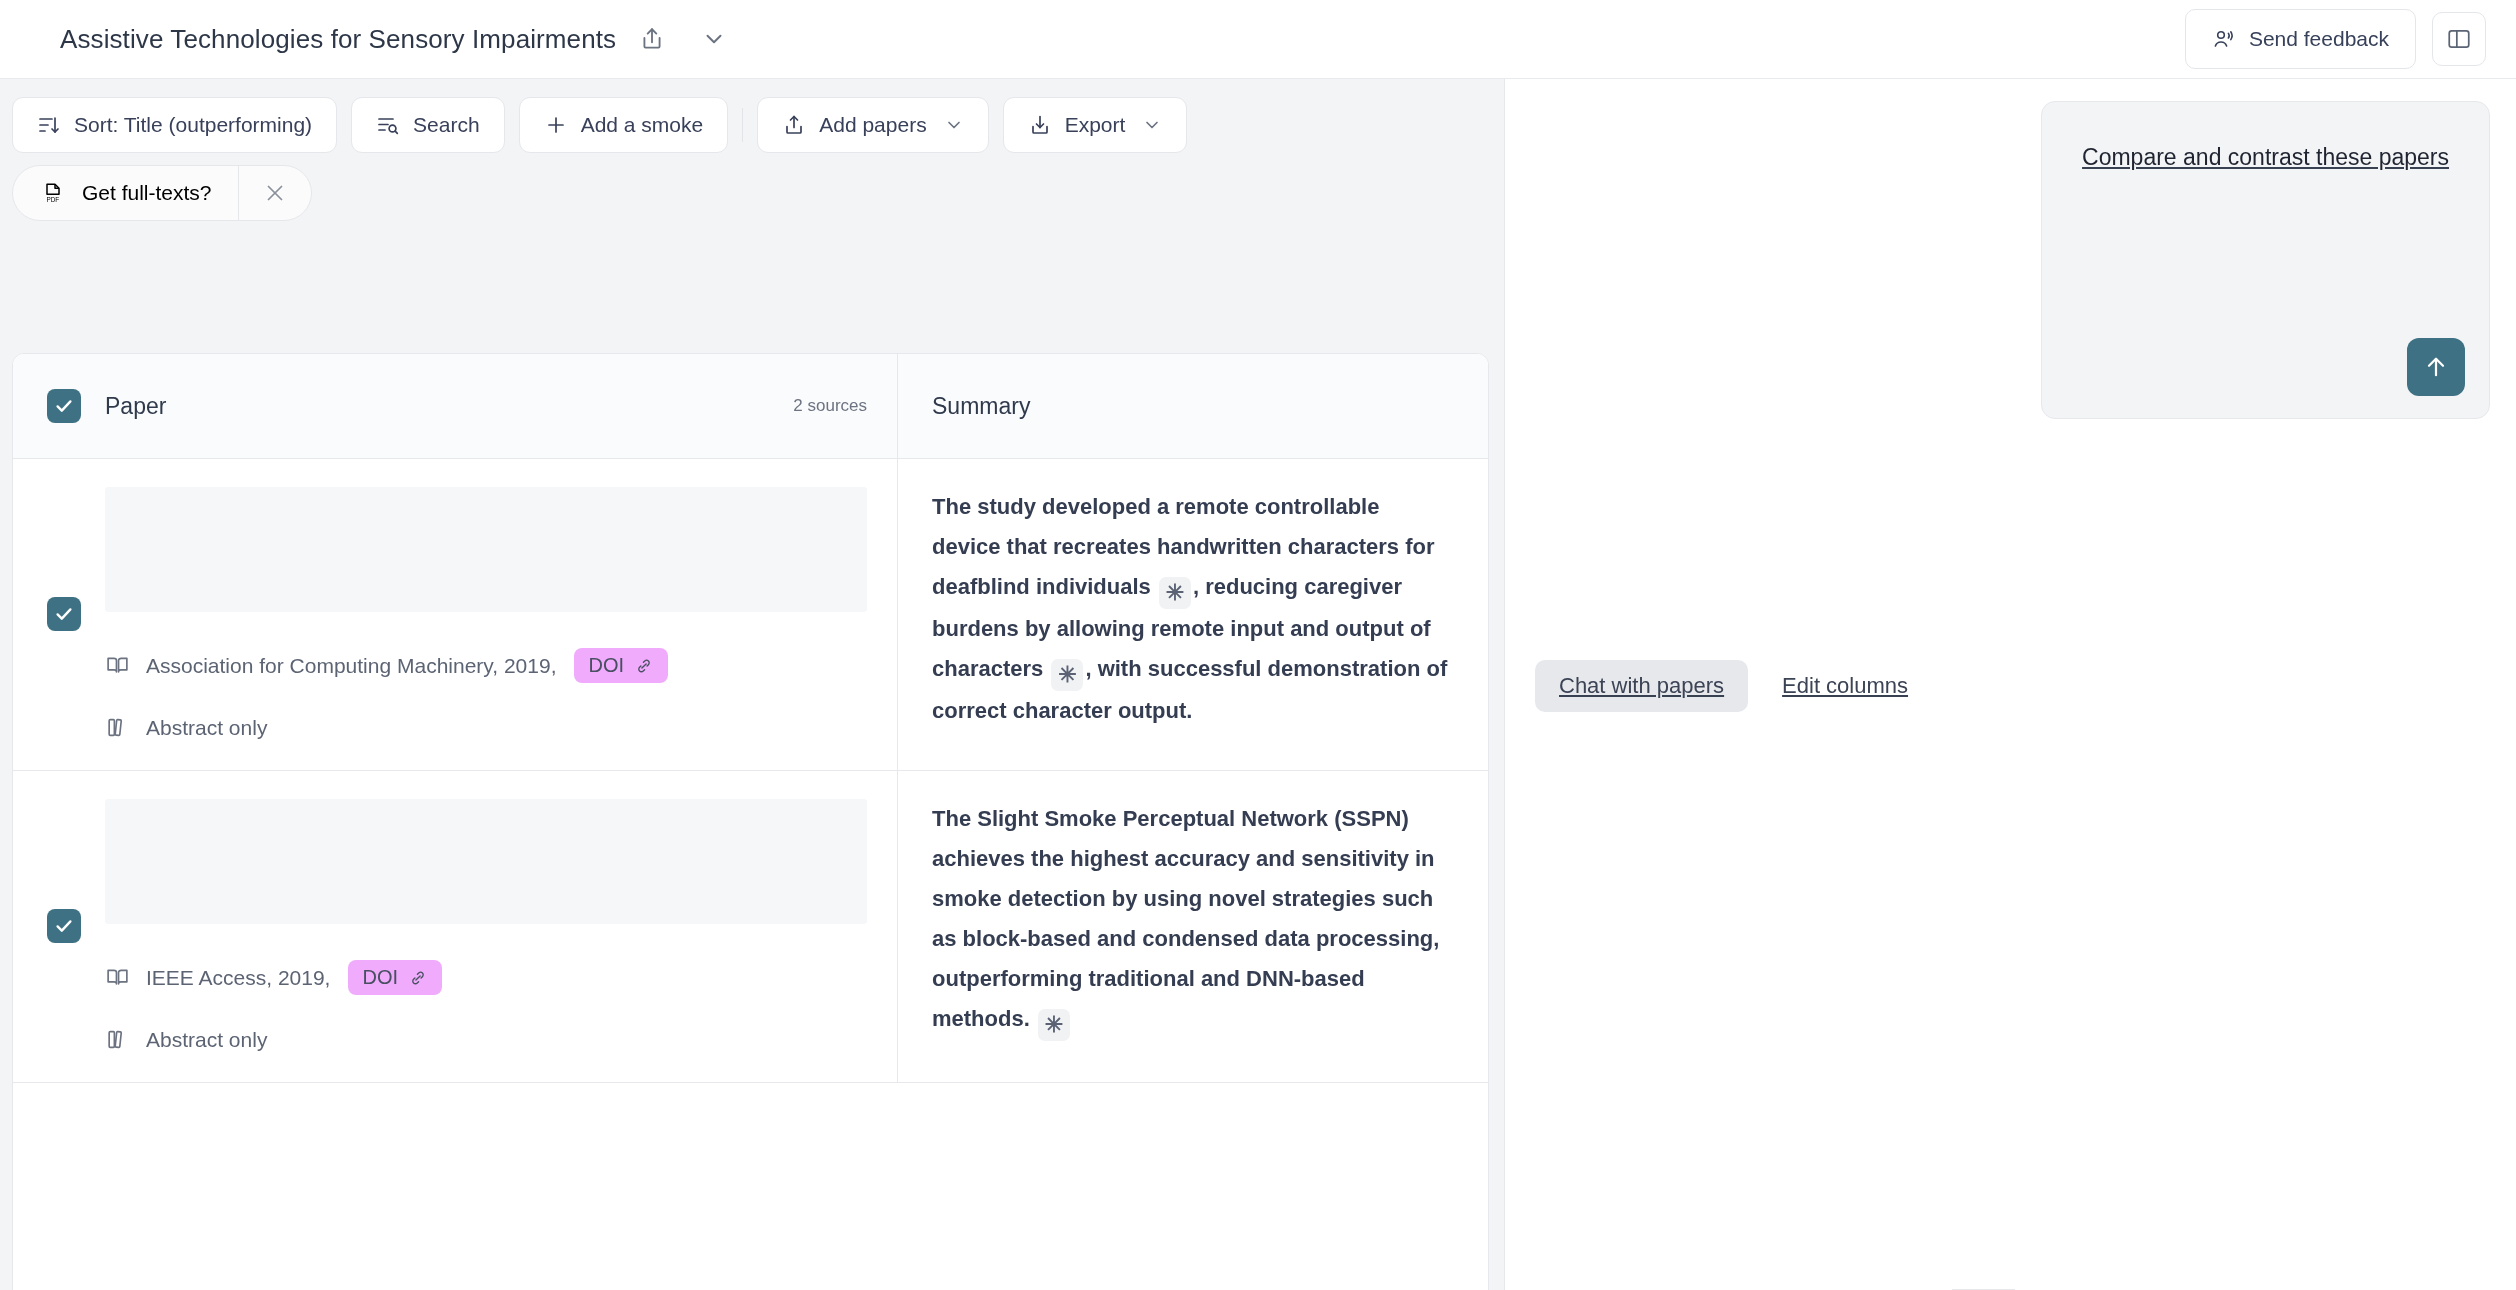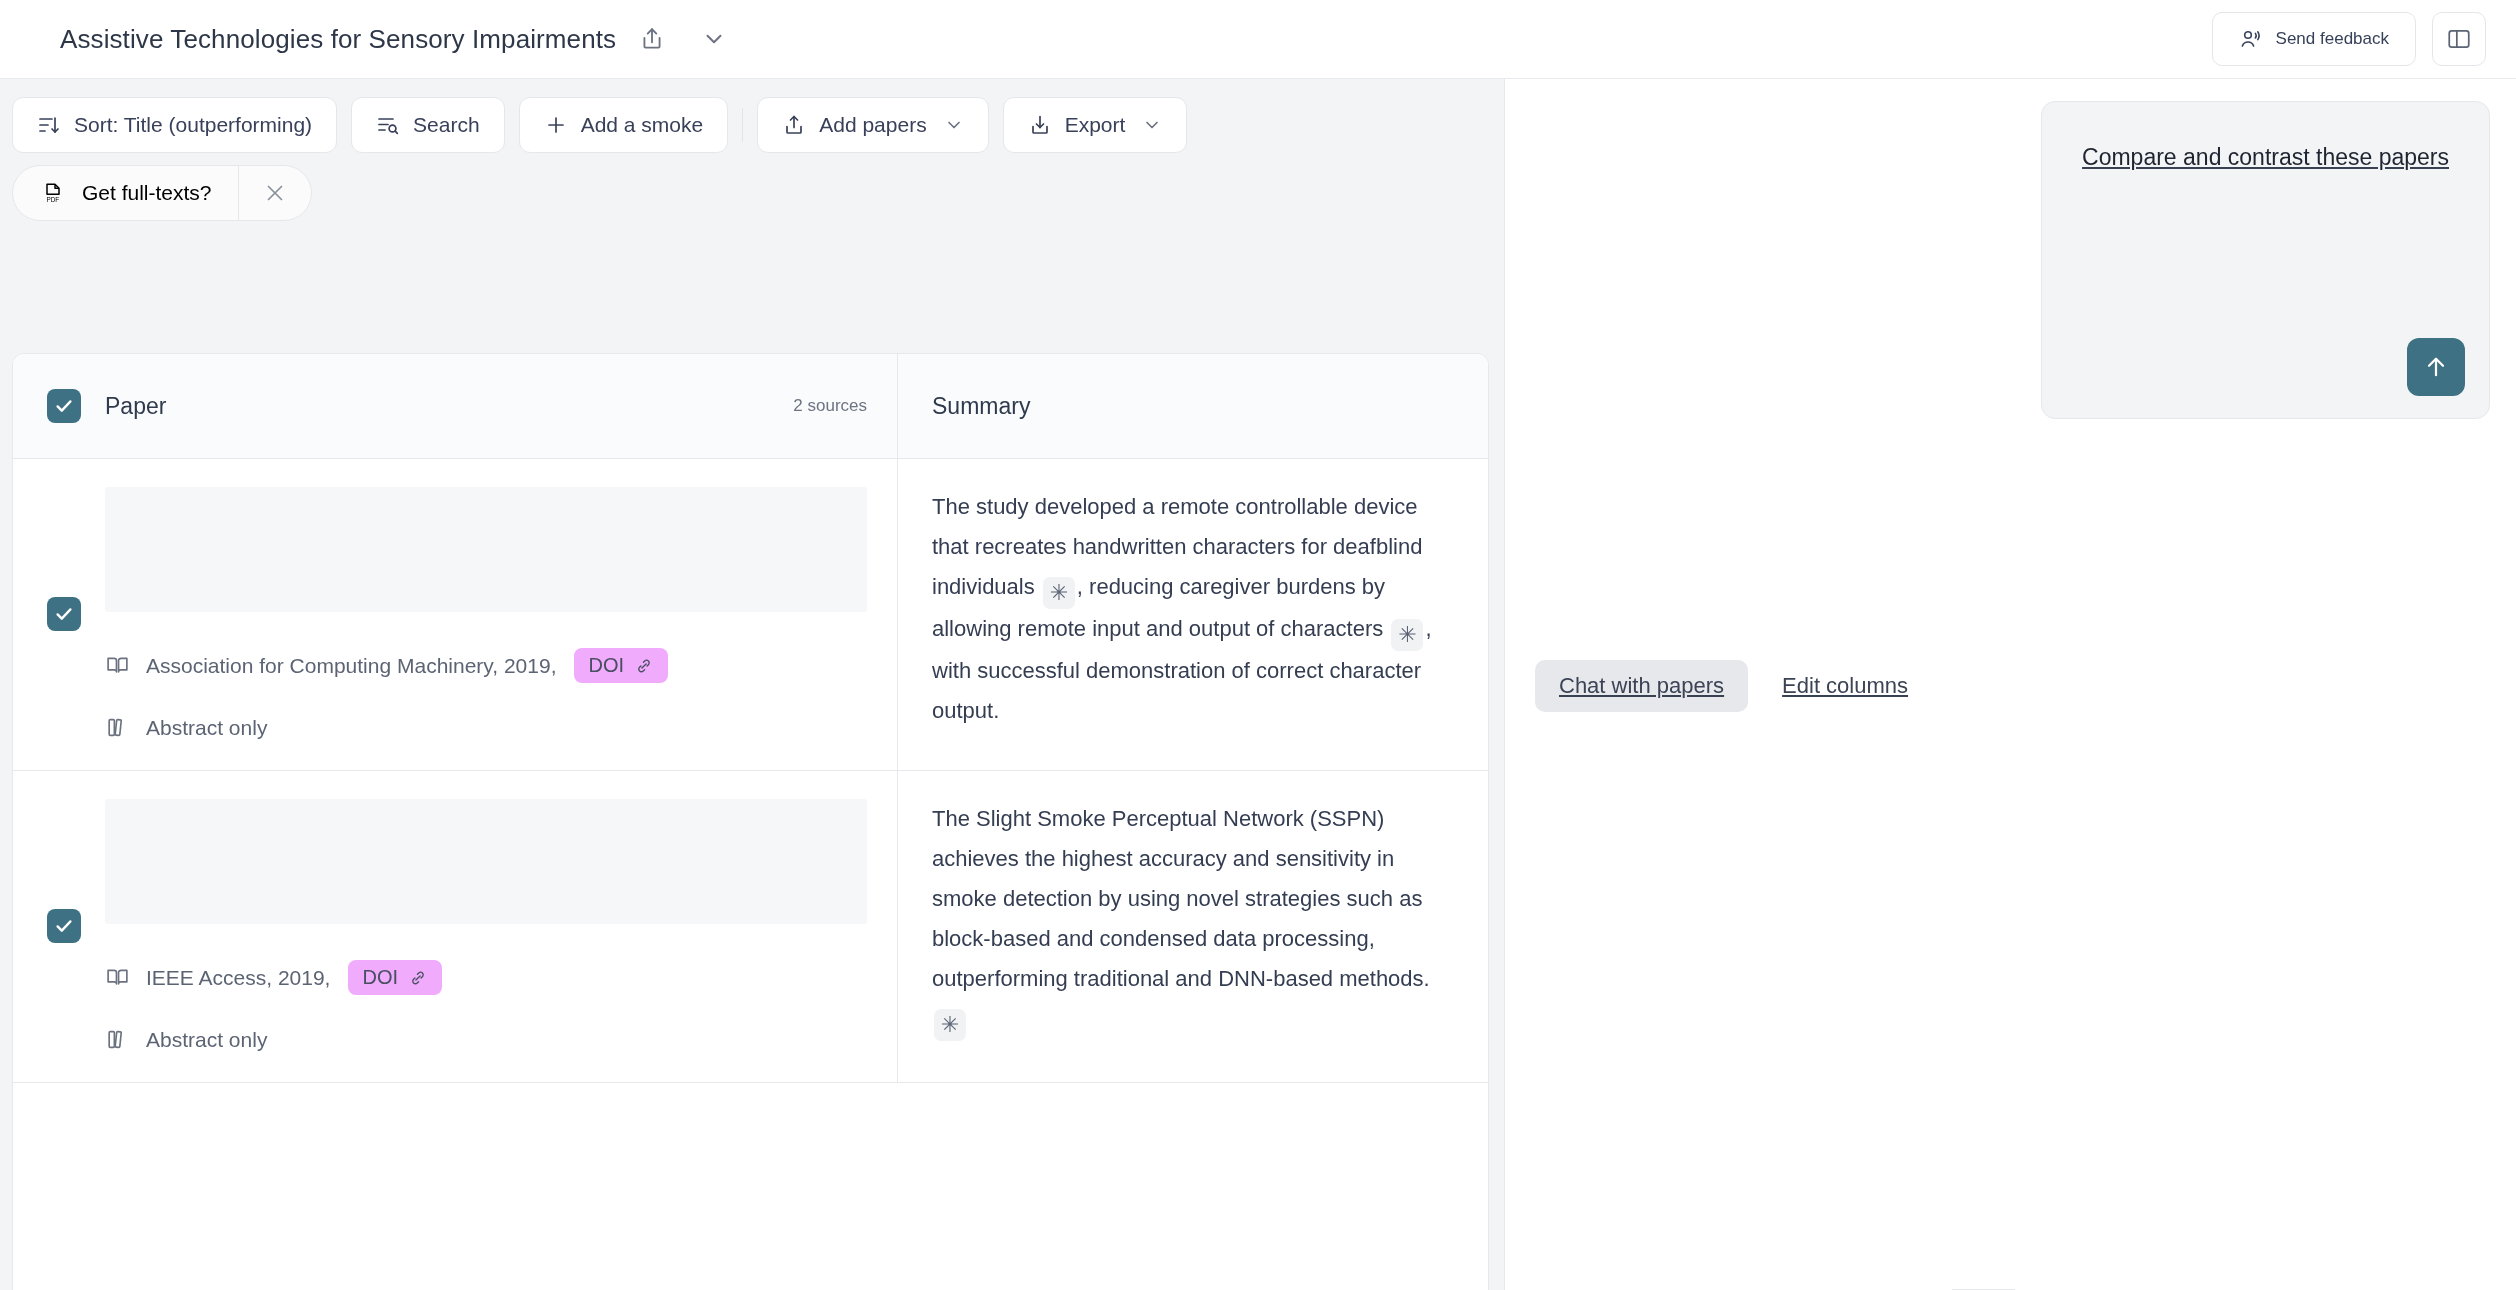--- a/index.html
+++ b/index.html
@@ -34,27 +34,27 @@
     display: flex; align-items: center; justify-content: center;
     border-radius: 8px;
     color: #6b7280;
     background: transparent;
     border: none;
     cursor: pointer;
   }
   #title-actions { display: flex; align-items: center; margin-left: 14px; gap: 18px; }
   #topbar-right { margin-left: auto; display: flex; align-items: center; gap: 16px; }
   #send-feedback {
-    height: 54px;
+    height: 60px;
     border: 1px solid #e4e6ea;
     background: #fff;
     border-radius: 10px;
     display: flex; align-items: center; gap: 13px;
     padding: 0 26px;
-    font-size: 17px;
+    font-size: 21px;
     color: #37415a;
     cursor: pointer;
     font-family: "Liberation Sans", sans-serif;
   }
   #panel-toggle {
     width: 54px; height: 54px;
     border: 1px solid #e4e6ea;
     background: #fff;
     border-radius: 10px;
     display: flex; align-items: center; justify-content: center;
@@ -202,20 +202,21 @@
     margin-left: 2px;
     cursor: pointer;
   }
   .paper-row .cell-summary {
     padding: 28px 34px 30px 34px;
   }
   .summary-text {
     font-size: 22px;
     line-height: 40px;
     color: #343d51;
+    font-weight: bold;
   }
   .cite-chip {
     display: inline-flex;
     align-items: center;
     justify-content: center;
     background: #f1f2f4;
     border-radius: 7px;
     width: 32px;
     height: 32px;
     vertical-align: -6px;

